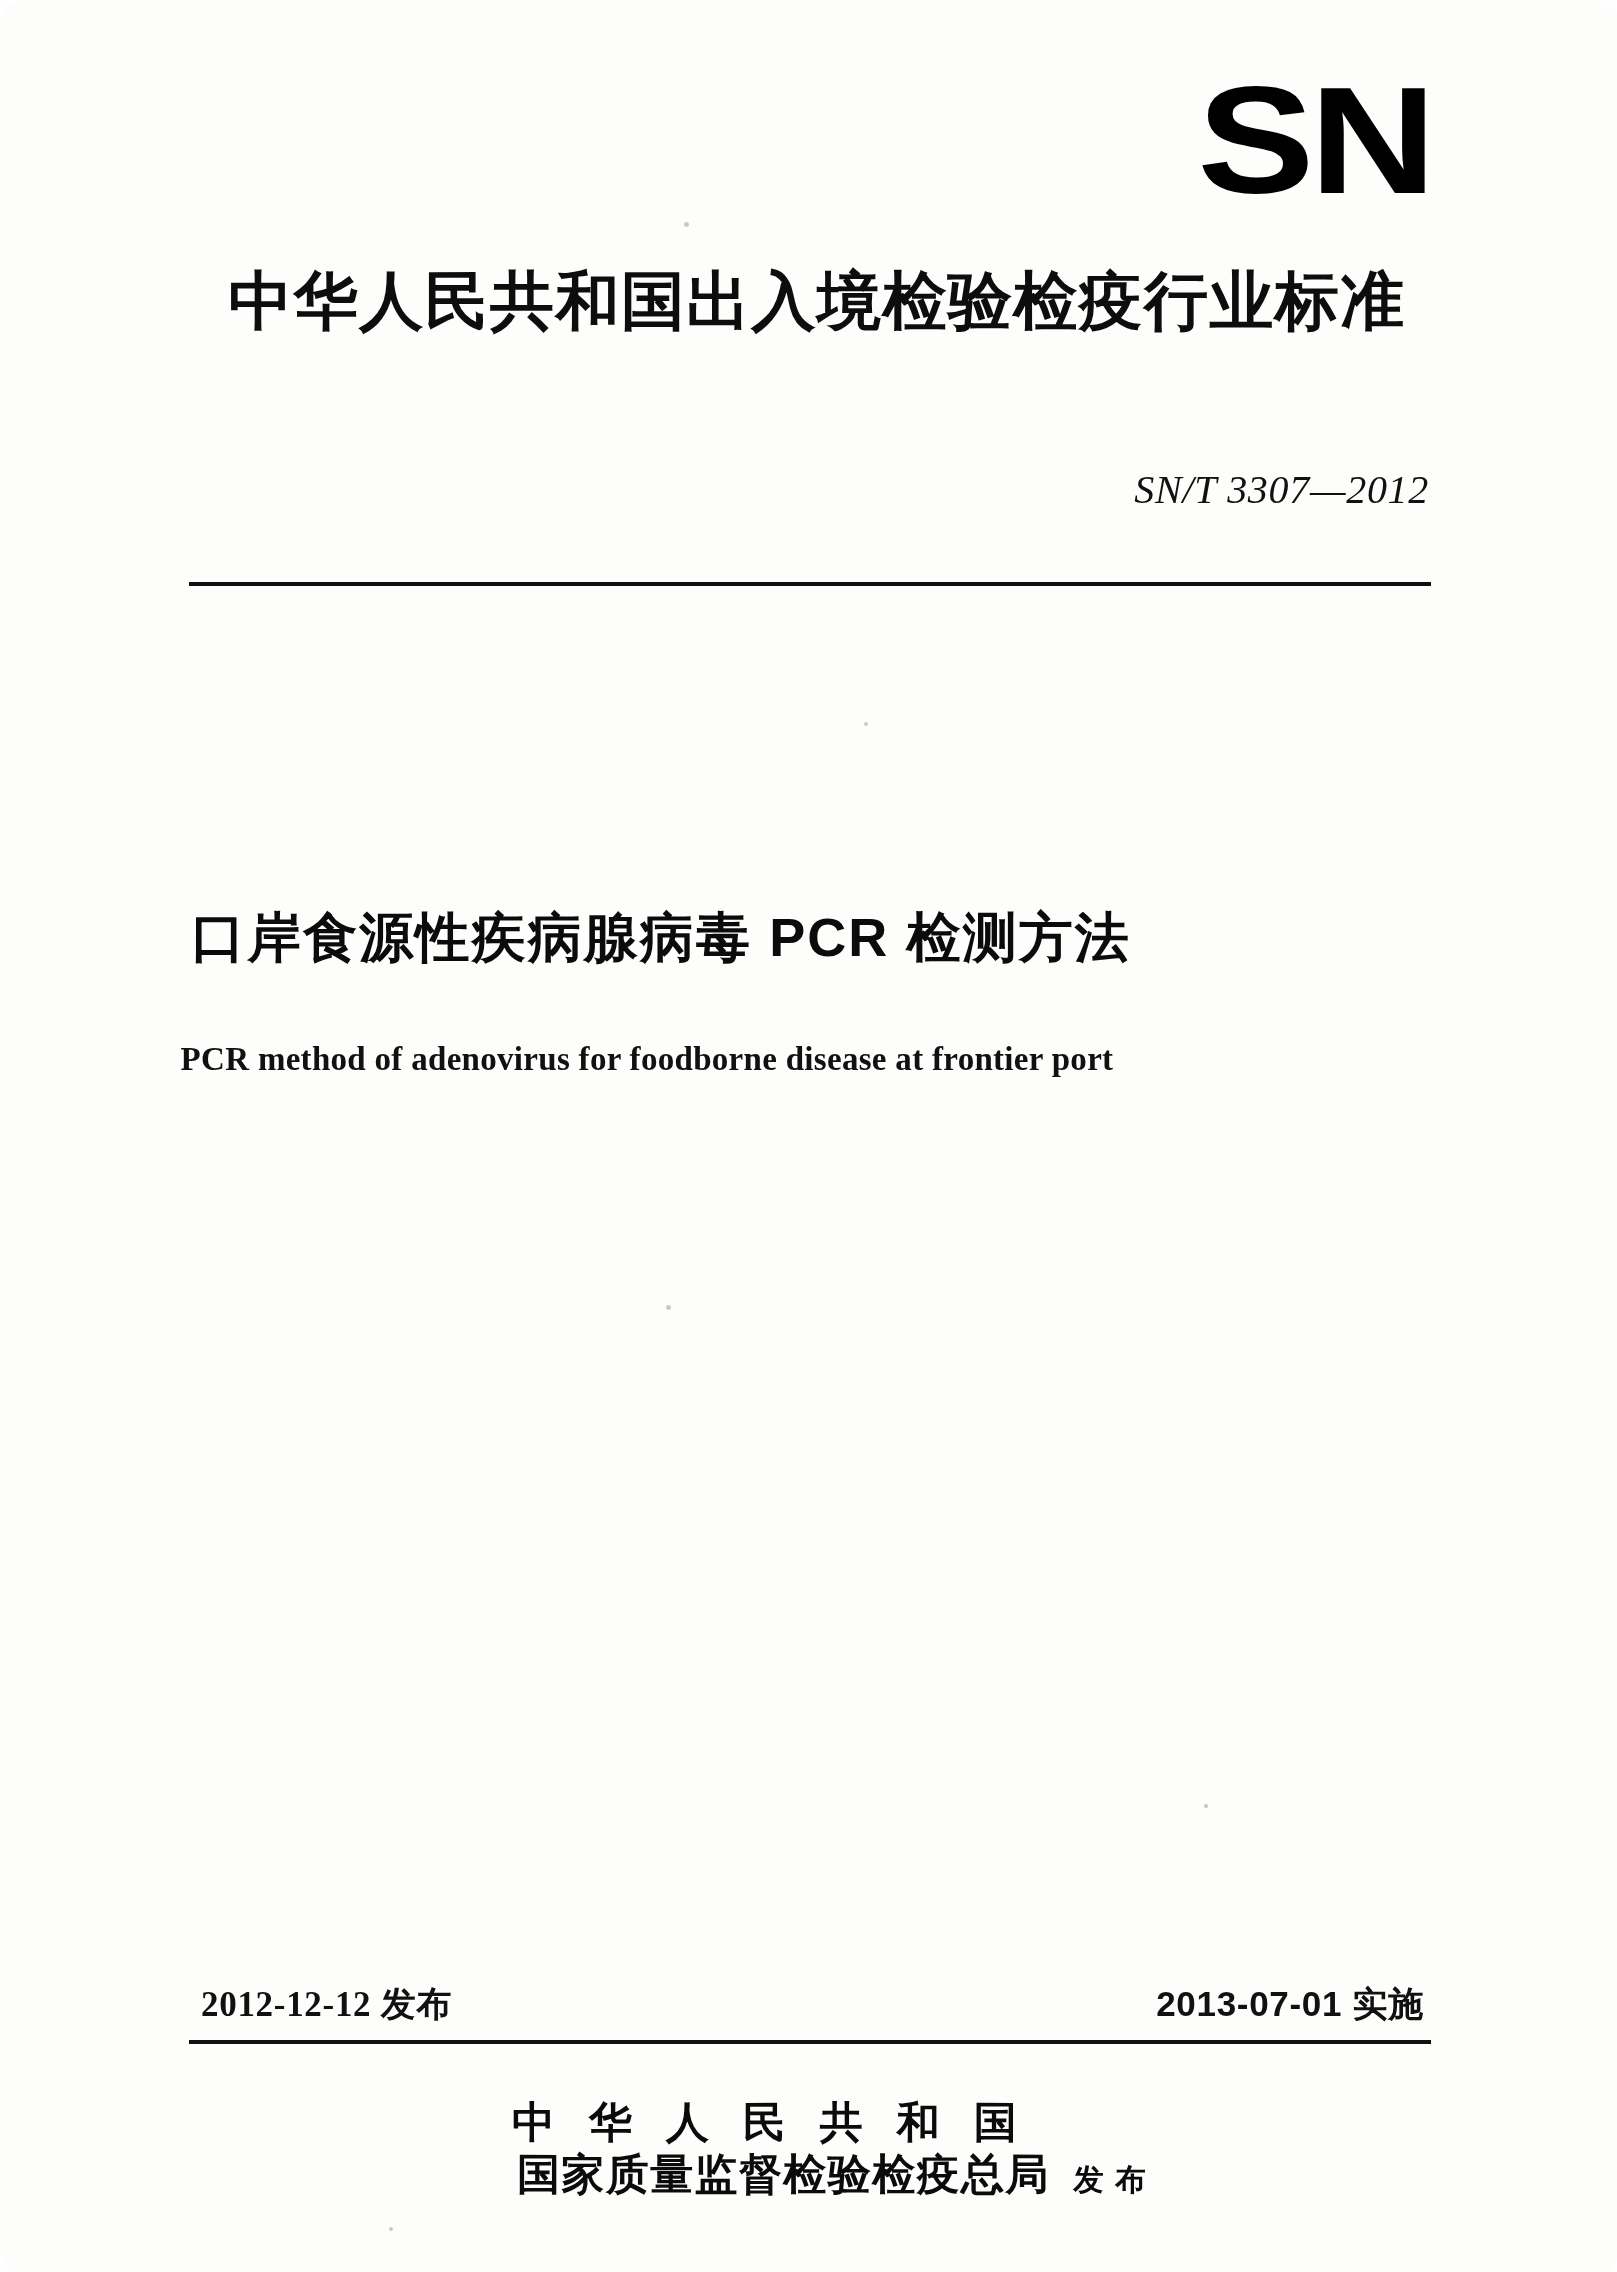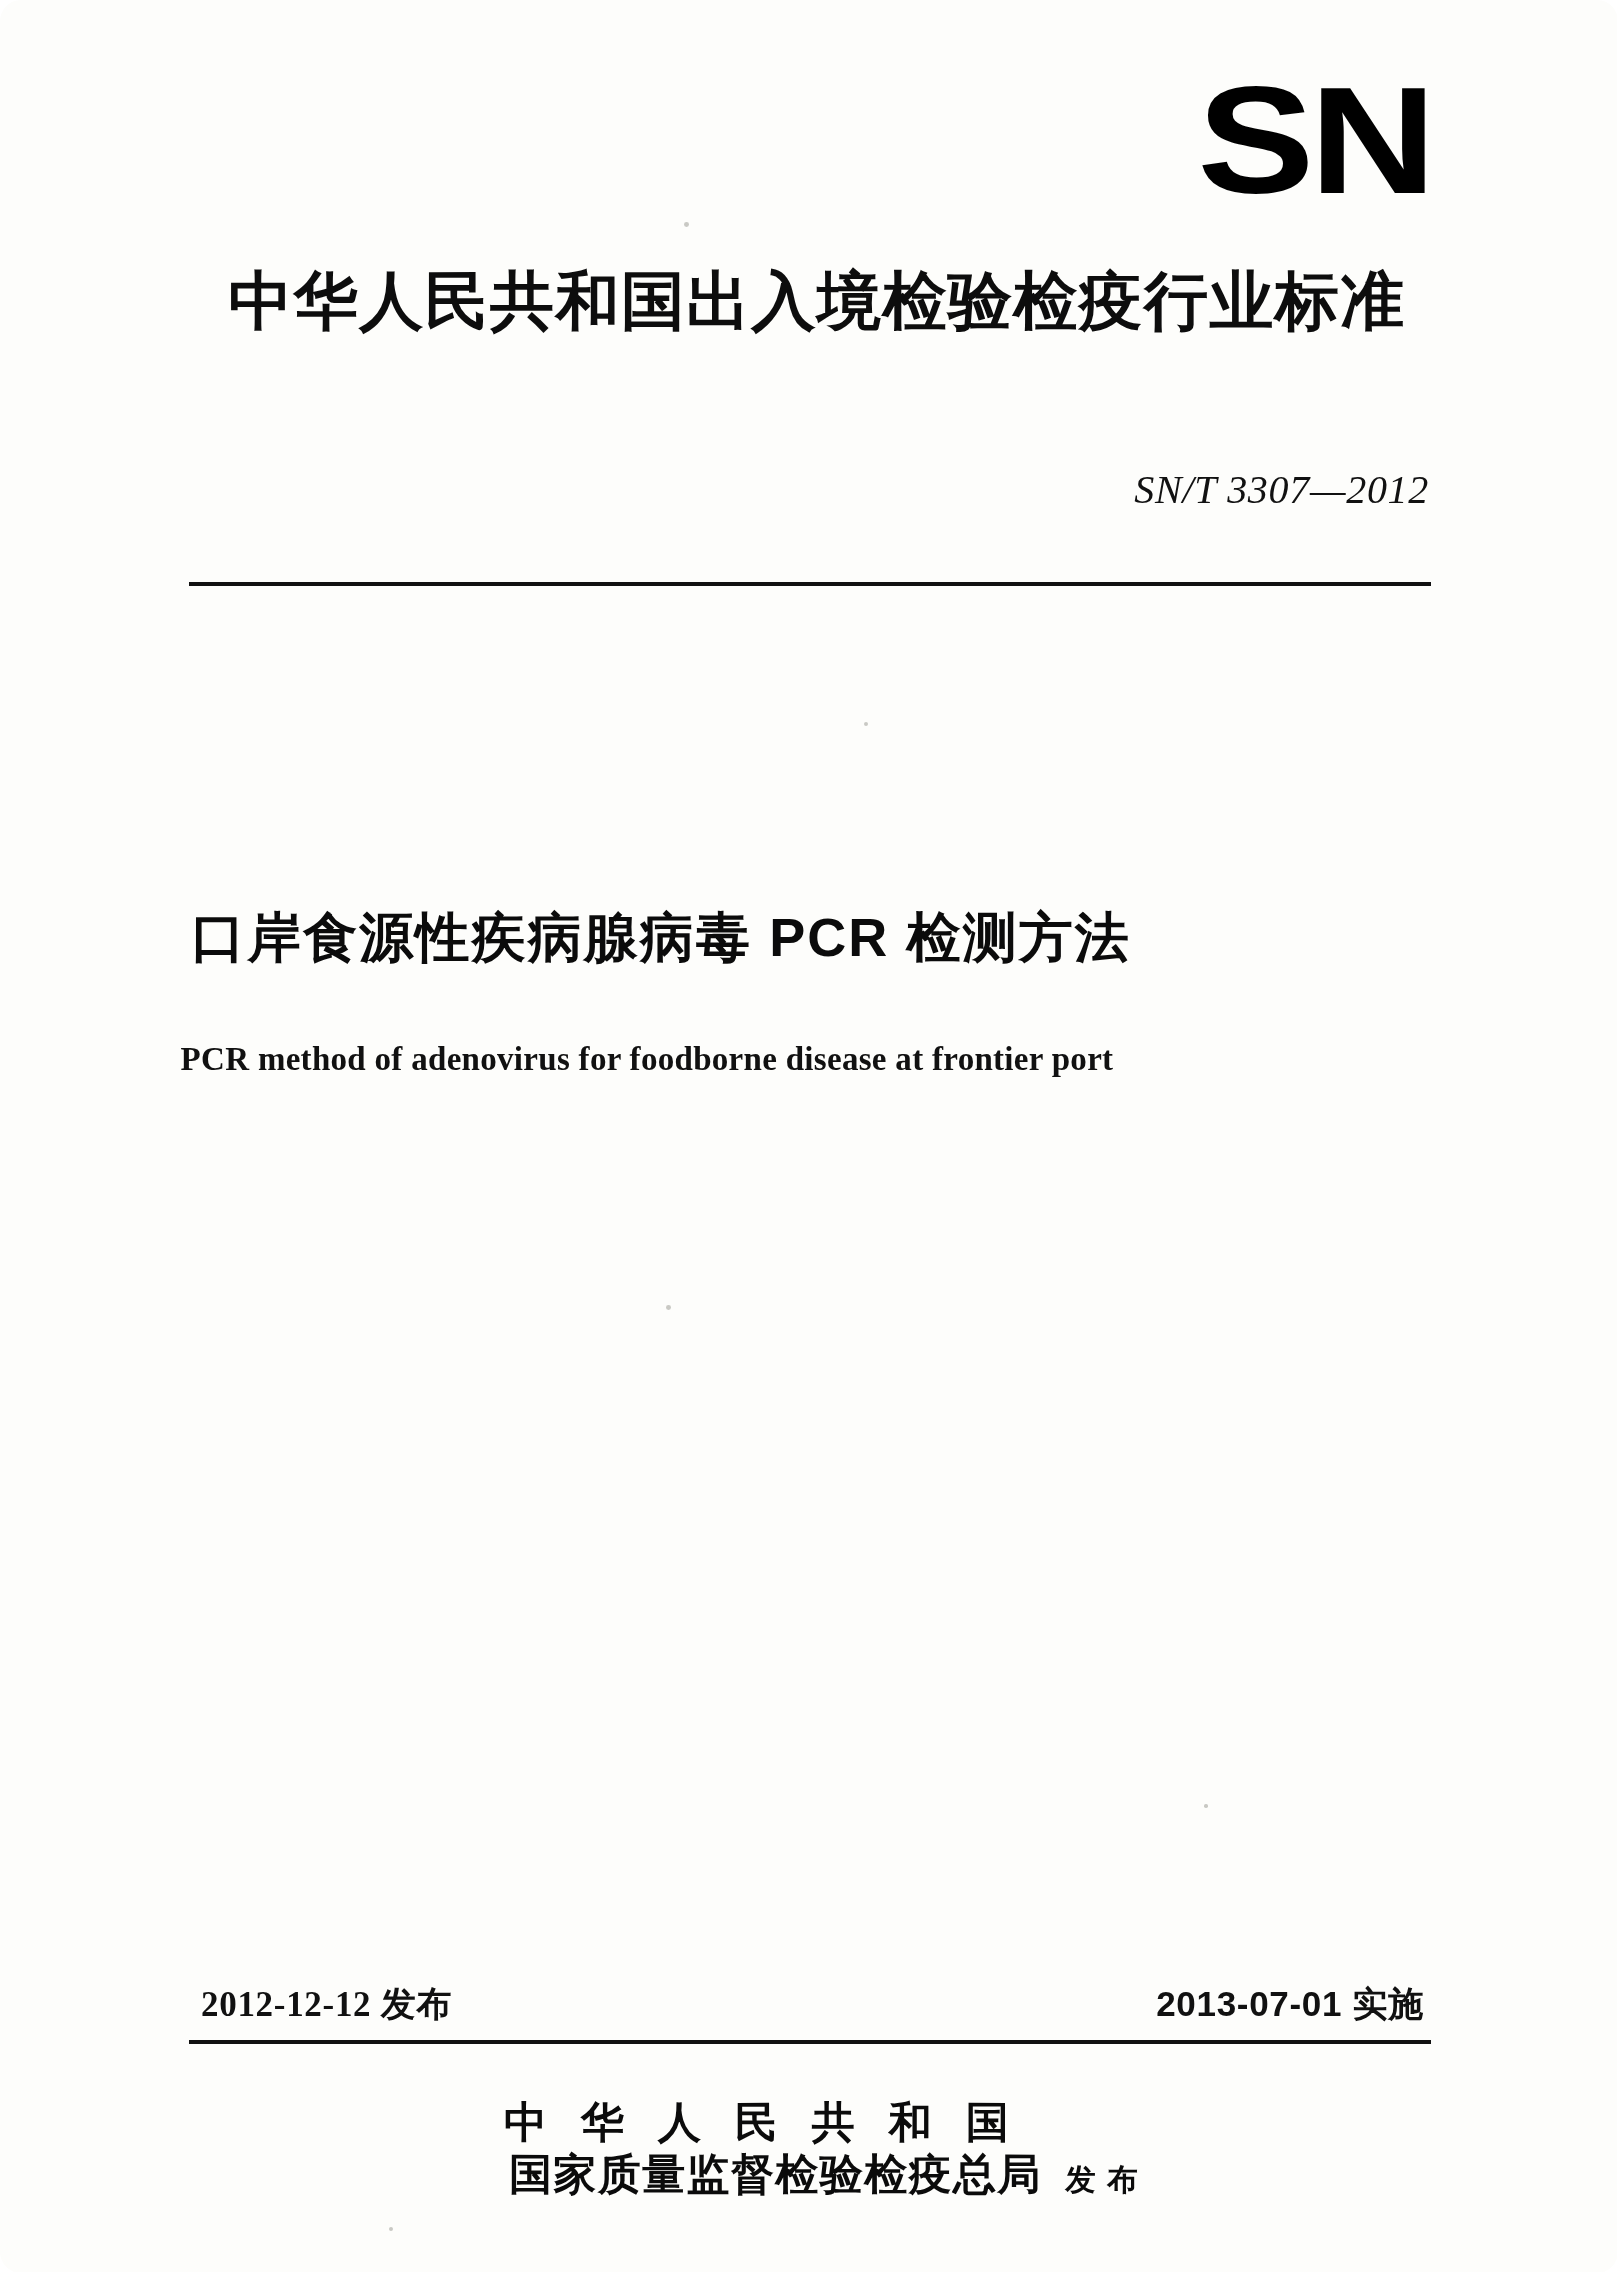--- a/index.html
+++ b/index.html
@@ -128,21 +128,21 @@
     left: 189px;
     width: 1242px;
     height: 3.5px;
     background: #111111;
   }
 
   
   .publisher {
     position: absolute;
     top: 2096px;
-    left: 0;
+    left: 8px;
     width: 1610px;
     display: flex;
     justify-content: center;
     align-items: flex-end;
   }
   .publisher-lines {
     font-family: "Liberation Sans", sans-serif;
     font-weight: 700;
     font-size: 43px;
     line-height: 1.22;

